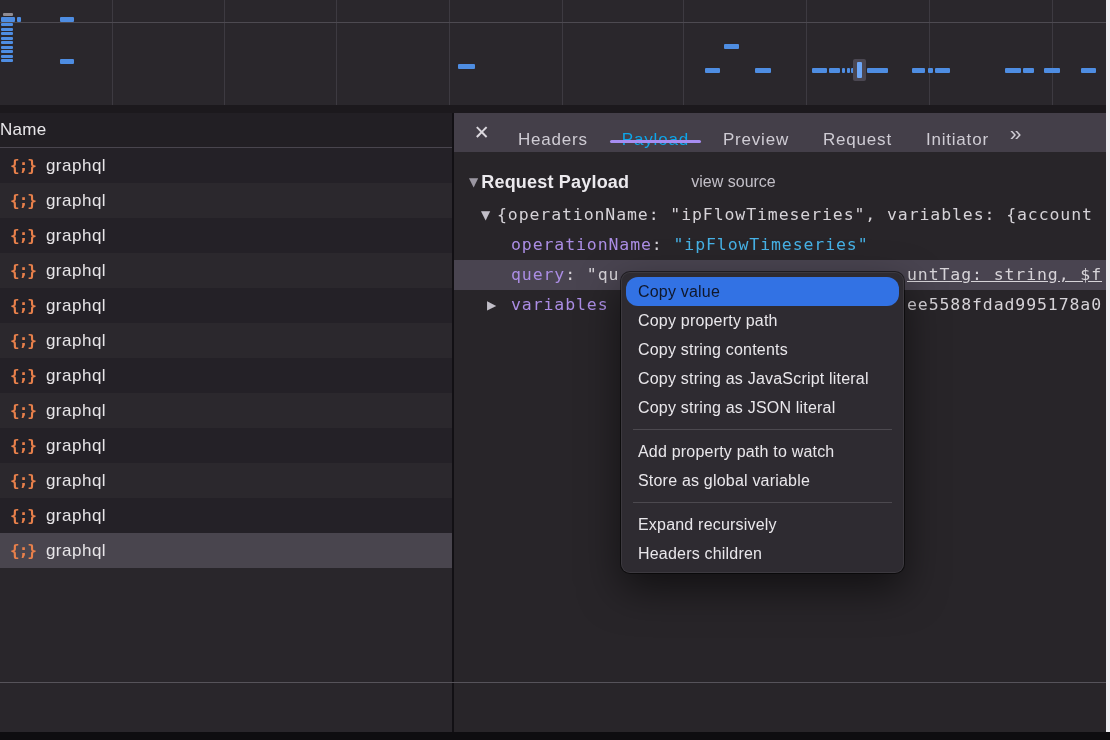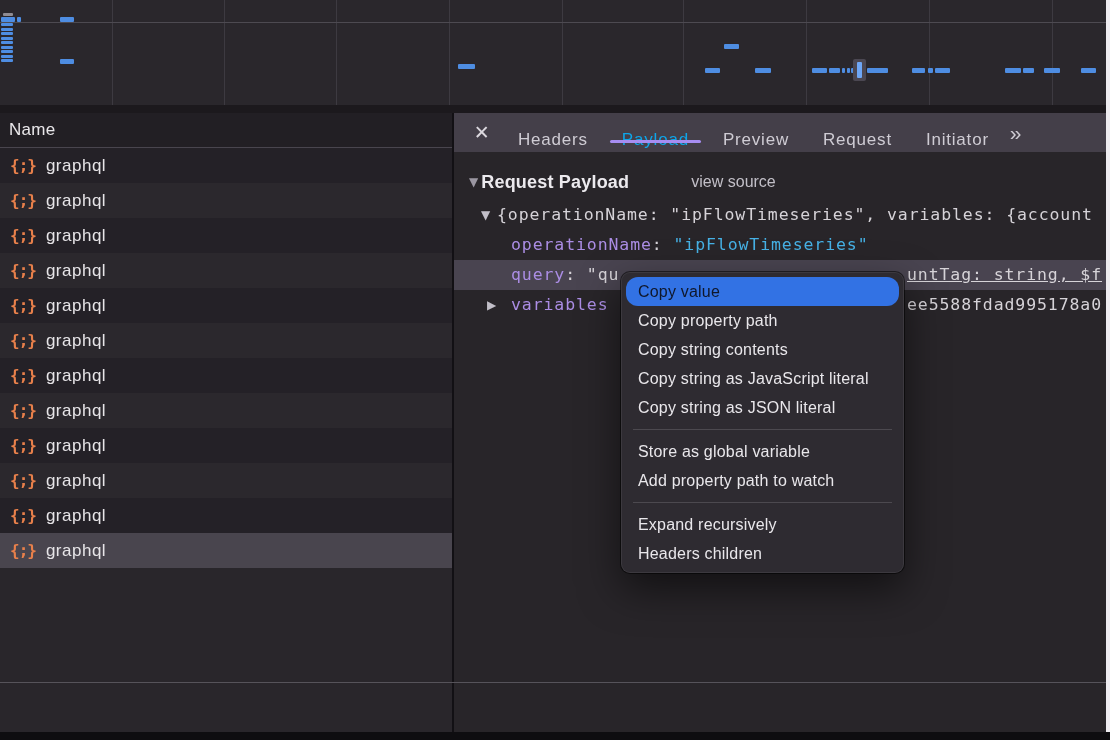--- a/index.html
+++ b/index.html
@@ -13,21 +13,21 @@
   .gline{position:absolute; top:0; width:1px; height:105px; background:#3d3a41;}
   .hline{position:absolute; left:0; width:1110px; height:1px; background:#4d4a51;}
   .nbar{position:absolute; background:var(--blue-bar); border-radius:1px;}
   .nbar.gray{background:#8f8c93;}
   .marker-box{position:absolute; background:#4b4752; border-radius:2px;}
   .marker-bar{position:absolute; background:#6ea6f5; border-radius:1px;}
   .overview-strip{position:absolute; left:0; top:105px; width:1110px; height:8px; background:#1c191d;}
   
   .left-panel{position:absolute; left:0; top:113px; width:452px; height:620px; background:#29262b; overflow:hidden;}
   .name-header{height:34px; line-height:34px; background:#221f24; border-bottom:1px solid #49454e;
-    color:#e9e7ea; font-size:17px; padding-left:9px; letter-spacing:.3px; font-weight:500;}
+    color:#e9e7ea; font-size:17px; letter-spacing:.3px; font-weight:500;}
   .request-list{position:relative;}
   .req-row{height:35px; display:flex; align-items:center; padding-left:10px; gap:10px;
     color:#e7e5e8; font-size:17px; letter-spacing:.5px; white-space:nowrap; cursor:default;}
   .req-row.even{background:#242127;}
   .req-row.odd{background:#2b282d;}
   .req-row.selected{background:#49454e;}
   .req-icon{color:var(--icon-orange); font-family:"DejaVu Sans Mono", monospace; font-size:16px; font-weight:bold; letter-spacing:-1px;}
   .v-divider{position:absolute; left:452px; top:113px; width:2px; height:620px; background:#121014;}
   
   .right-panel{position:absolute; left:454px; top:113px; width:656px; height:620px; background:#282529; overflow:hidden;}
@@ -217,19 +217,19 @@
   <div class="bottom-strip"></div>
   <div class="right-edge"></div>
 
   <div class="context-menu">
       <div class="menu-item highlighted">Copy value</div>
       <div class="menu-item">Copy property path</div>
       <div class="menu-item">Copy string contents</div>
       <div class="menu-item">Copy string as JavaScript literal</div>
       <div class="menu-item">Copy string as JSON literal</div>
       <div class="menu-sep"></div>
+      <div class="menu-item">Add property path to watch</div>
       <div class="menu-item">Store as global variable</div>
-      <div class="menu-item">Add property path to watch</div>
       <div class="menu-sep"></div>
       <div class="menu-item">Expand recursively</div>
       <div class="menu-item">Headers children</div>
     </div>
 </div>
 
 </body></html>

